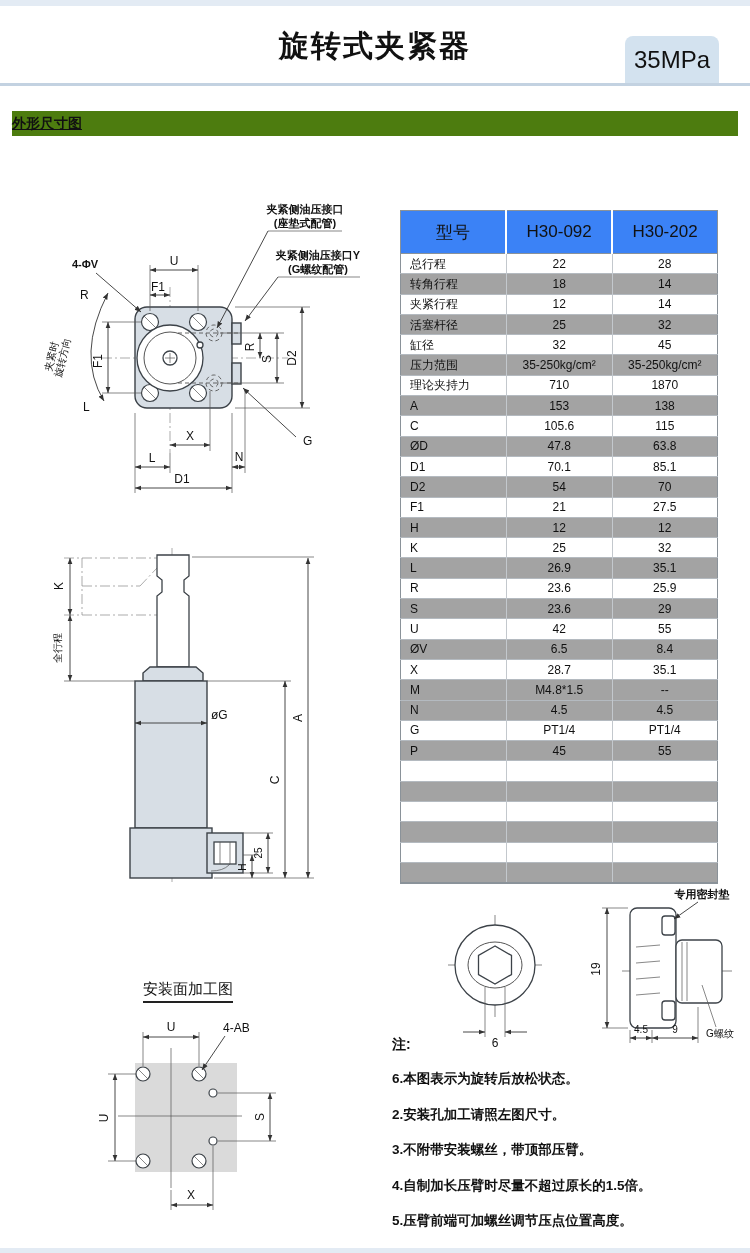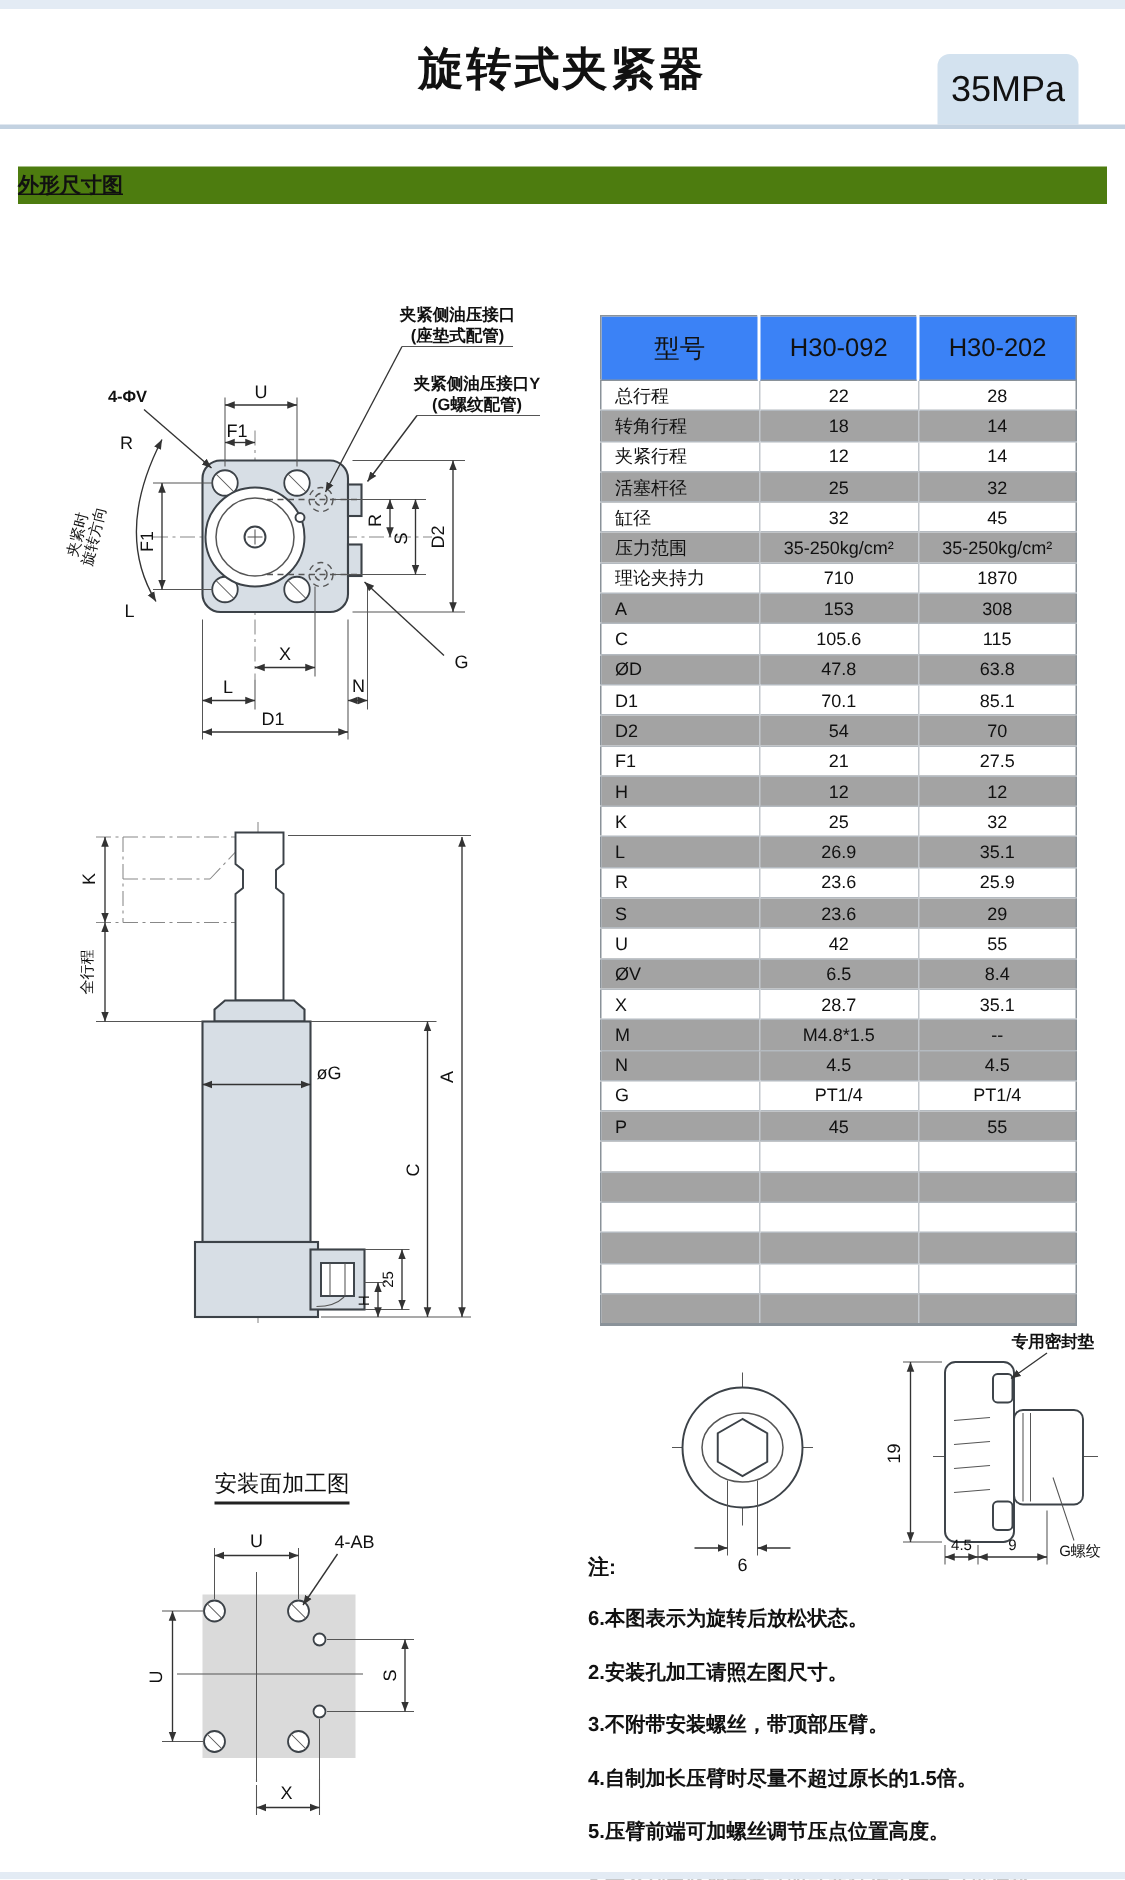--- a/index.html
+++ b/index.html
@@ -323,21 +323,21 @@
           <td>35-250kg/cm²</td>
         </tr>
         <tr>
           <td>理论夹持力</td>
           <td>710</td>
           <td>1870</td>
         </tr>
         <tr class="alt">
           <td>A</td>
           <td>153</td>
-          <td>308</td>
+          <td>138</td>
         </tr>
         <tr>
           <td>C</td>
           <td>105.6</td>
           <td>115</td>
         </tr>
         <tr class="alt">
           <td>ØD</td>
           <td>47.8</td>
           <td>63.8</td>

